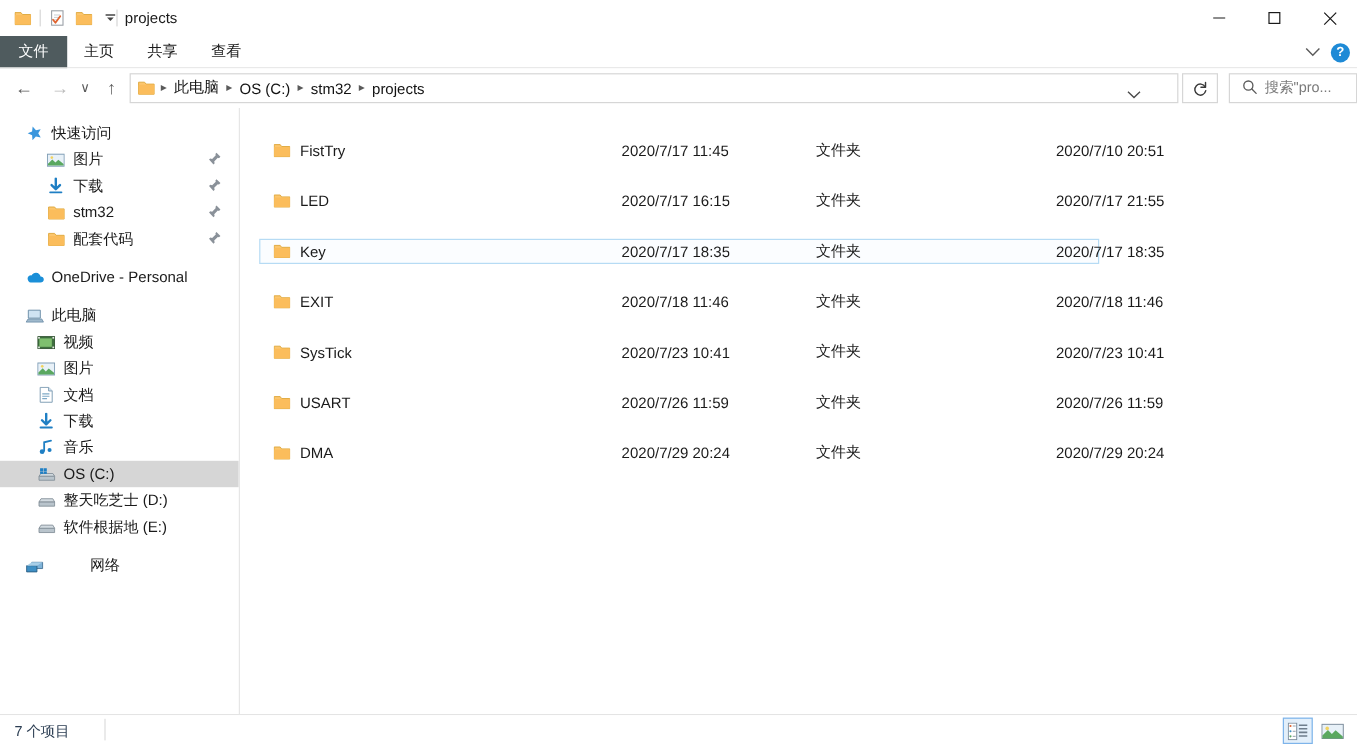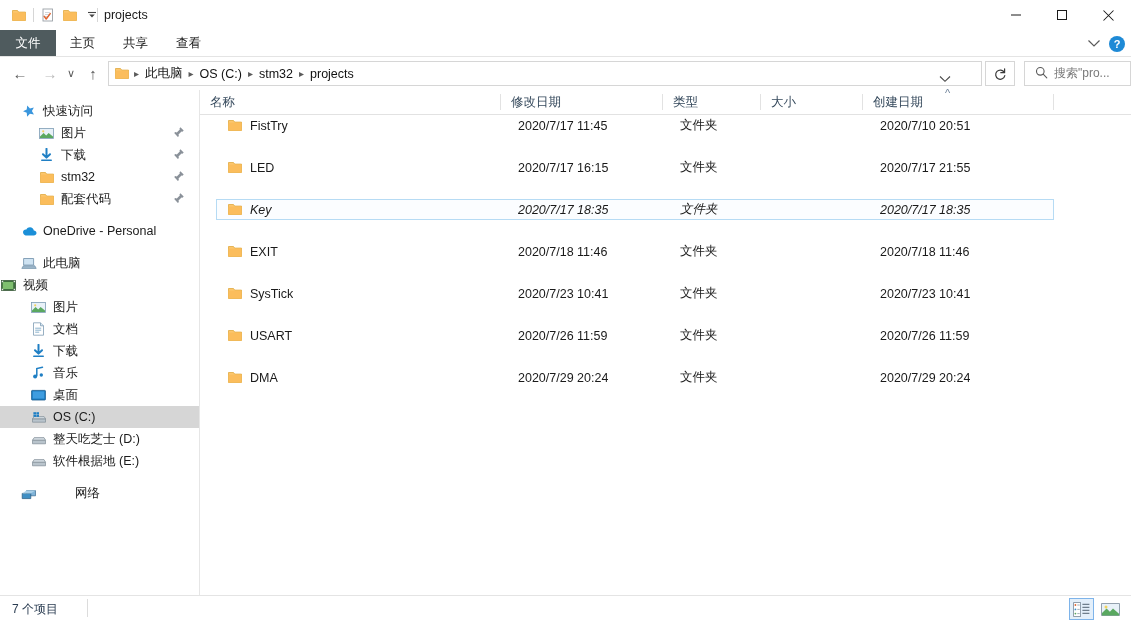--- a/index.html
+++ b/index.html
@@ -314,21 +314,21 @@
         <span class="nav-ico">
           <svg width="16" height="13" viewBox="0 0 16 13">
               <path d="M2.6 1.5h10v6.6h-10z" fill="#cfe3f2" stroke="#6d8ea8" stroke-width="0.8"></path>
               <path d="M0.8 11.4l1.6-2.6h11.4l1.4 2.6z" fill="#9fb9cc" stroke="#6d8ea8" stroke-width="0.7"></path>
             </svg>
         </span>
         <span>此电脑</span>
       </div>
 
 
-      <div class="nav-item" style="">
+      <div class="nav-item" style="padding-left:30px;">
         <span class="nav-ico">
           <svg width="15" height="13" viewBox="0 0 15 13">
               <rect x="0.5" y="1.5" width="14" height="10" fill="#3f6f3f" stroke="#2d4f2d" stroke-width="0.7"></rect>
               <rect x="1.8" y="3" width="10.4" height="7" fill="#7fbf6f"></rect>
               <rect x="0.8" y="1.8" width="1.4" height="1.4" fill="#e8e8e8"></rect>
               <rect x="0.8" y="9.8" width="1.4" height="1.4" fill="#e8e8e8"></rect>
               <rect x="12.7" y="1.8" width="1.4" height="1.4" fill="#e8e8e8"></rect>
               <rect x="12.7" y="9.8" width="1.4" height="1.4" fill="#e8e8e8"></rect>
             </svg>
         </span>
@@ -371,29 +371,20 @@
         <span class="nav-ico">
           <svg width="13" height="14" viewBox="0 0 13 14">
               <path d="M10.5 1.2L4.8 2.6v7.1" stroke="#1f7fc4" stroke-width="1.5" fill="none" stroke-linecap="round"></path>
               <circle cx="3.1" cy="10.4" r="2" fill="#1f7fc4"></circle>
               <circle cx="9.3" cy="9" r="1.7" fill="#1f7fc4"></circle>
             </svg>
         </span>
         <span>音乐</span>
       </div>
 
-      <div class="nav-item" style="padding-left:30px;">
-        <span class="nav-ico">
-          <svg width="15" height="13" viewBox="0 0 15 13">
-              <rect x="0.6" y="1.4" width="13.8" height="9.6" rx="0.6" fill="#1f7fc4" stroke="#14598e" stroke-width="0.8"></rect>
-              <rect x="1.8" y="2.5" width="11.4" height="7" fill="#3f9de0"></rect>
-            </svg>
-        </span>
-        <span>桌面</span>
-      </div>
 
       <div class="nav-item sel2" style="padding-left:30px;">
         <span class="nav-ico">
           <svg width="16" height="13" viewBox="0 0 16 13">
               <path d="M1.5 7.8h13v3.4h-13z" fill="#b9c4cc" stroke="#7f8c95" stroke-width="0.7"></path>
               <path d="M1.5 7.8l1.6-2.2h10l1.4 2.2z" fill="#d3dbe1" stroke="#7f8c95" stroke-width="0.7"></path>
               <rect x="2.4" y="1.2" width="2.6" height="2.3" fill="#1f7fc4"></rect>
               <rect x="5.4" y="1.2" width="2.6" height="2.3" fill="#1f7fc4"></rect>
               <rect x="2.4" y="3.8" width="2.6" height="2.1" fill="#1f7fc4"></rect>
               <rect x="5.4" y="3.8" width="2.6" height="2.1" fill="#1f7fc4"></rect>
@@ -433,39 +424,20 @@
             </svg>
         </span>
         <span>网络</span>
       </div>
 
     </div>
     <div class="navdiv"></div>
 
     <div class="list">
 
-      <div class="lhead">
-        <div class="hcell" style="left:0;width:300px;">名称</div>
-        <div class="hsep" style="left:300px;"></div>
-
-        <div class="hcell" style="left:301px;width:161px;">修改日期</div>
-        <div class="hsep" style="left:462px;"></div>
-
-        <div class="hcell" style="left:463px;width:97px;">类型</div>
-        <div class="hsep" style="left:560px;"></div>
-
-        <div class="hcell" style="left:561px;width:101px;">大小</div>
-        <div class="hsep" style="left:662px;"></div>
-
-        <div class="hcell" style="left:663px;width:190px;">创建日期</div>
-        <div class="sortmark" style="left:745px;">^</div>
-        <div class="hsep" style="left:853px;"></div>
-
-        <div class="lhead-line"></div>
-      </div>
 
       <div class="rows">
 
         <div class="row" style="top:0px;">
           <div class="cell c-name">
             <span class="fico">
               <svg width="14" height="13" viewBox="0 0 14 13">
                   <path d="M0.5 1.5h5l1.2 1.6H13.5v8.4H0.5z" fill="#fcc66d" stroke="#e0a93f" stroke-width="0.8"></path>
                   <path d="M0.5 3.6h13v7.9H0.5z" fill="#fbbd5c"></path>
                 </svg>
@@ -487,21 +459,21 @@
                 </svg>
             </span>
               <span>LED</span>
           </div>
           <div class="cell c-mod">2020/7/17 16:15</div>
           <div class="cell c-type">文件夹</div>
           <div class="cell c-size"></div>
           <div class="cell c-cre">2020/7/17 21:55</div>
         </div>
 
-        <div class="row focus" style="top:42px;width:838px;font-style:italic;">
+        <div class="row focus" style="top:42px;width:700px;">
           <div class="cell c-name" style="padding-left:11px;">
             <span class="fico">
               <svg width="14" height="13" viewBox="0 0 14 13">
                   <path d="M0.5 1.5h5l1.2 1.6H13.5v8.4H0.5z" fill="#fcc66d" stroke="#e0a93f" stroke-width="0.8"></path>
                   <path d="M0.5 3.6h13v7.9H0.5z" fill="#fbbd5c"></path>
                 </svg>
             </span>
               <span>Key</span>
           </div>
           <div class="cell c-mod" style="left:301px;">2020/7/17 18:35</div>

